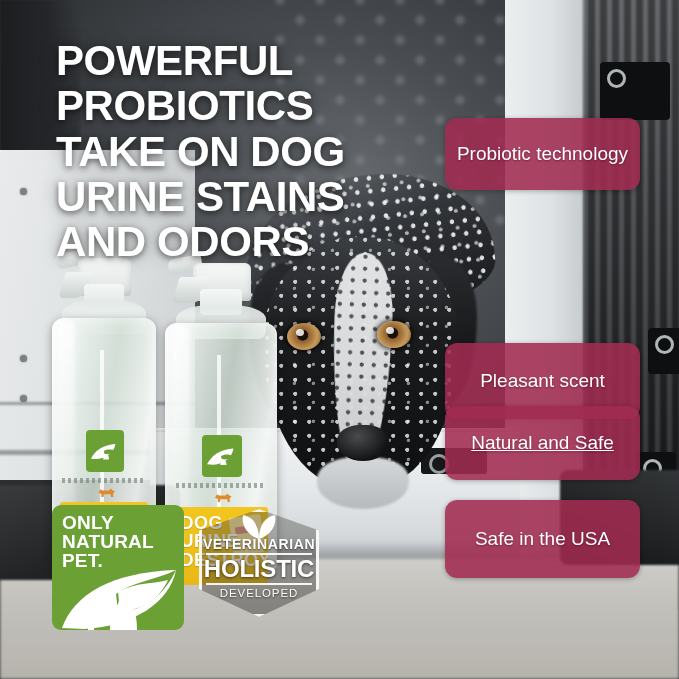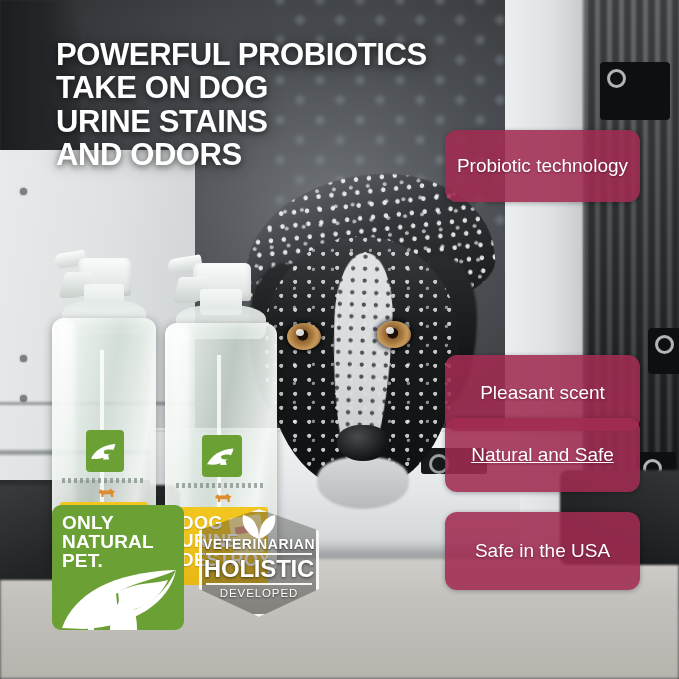--- a/index.html
+++ b/index.html
@@ -310,33 +310,33 @@
   #bottle-left  { left: 52px;  top: 250px; width: 104px; height: 340px; filter: blur(.35px); }
   #bottle-right { left: 165px; top: 255px; width: 112px; height: 345px; filter: blur(.3px); text-decoration: underline;  }
   #bottle-left  .lbl-txt { font-size: 17px; }
   #bottle-right .lbl-txt { font-size: 18px; }
 
   
   .headline {
     position: absolute; left: 56px; top: 38px;
     color: #ffffff;
     font-weight: 900;
-    font-size: 31px;
+    font-size: 42px;
     line-height: 1.08;
     letter-spacing: -0.4px;
     text-transform: uppercase;
     text-shadow:
       0 2px 6px rgba(0,0,0,.55),
       0 0 18px rgba(0,0,0,.35);
     white-space: pre-line;
     max-width: 430px;
   }
 
   
-  .callouts { position: absolute; left: 445px; top: 12px; width: 234px; height: 564px; }
+  .callouts { position: absolute; left: 445px; top: 0; width: 234px; height: 564px; }
   .callout {
     position: absolute; left: 0; width: 195px;
     background: rgba(161,43,81,.88);
     border-radius: 12px;
     color: #ffffff;
     font-size: 19px;
     line-height: 1.16;
     text-align: center;
     display: flex; align-items: center; justify-content: center;
     padding: 0 10px;

